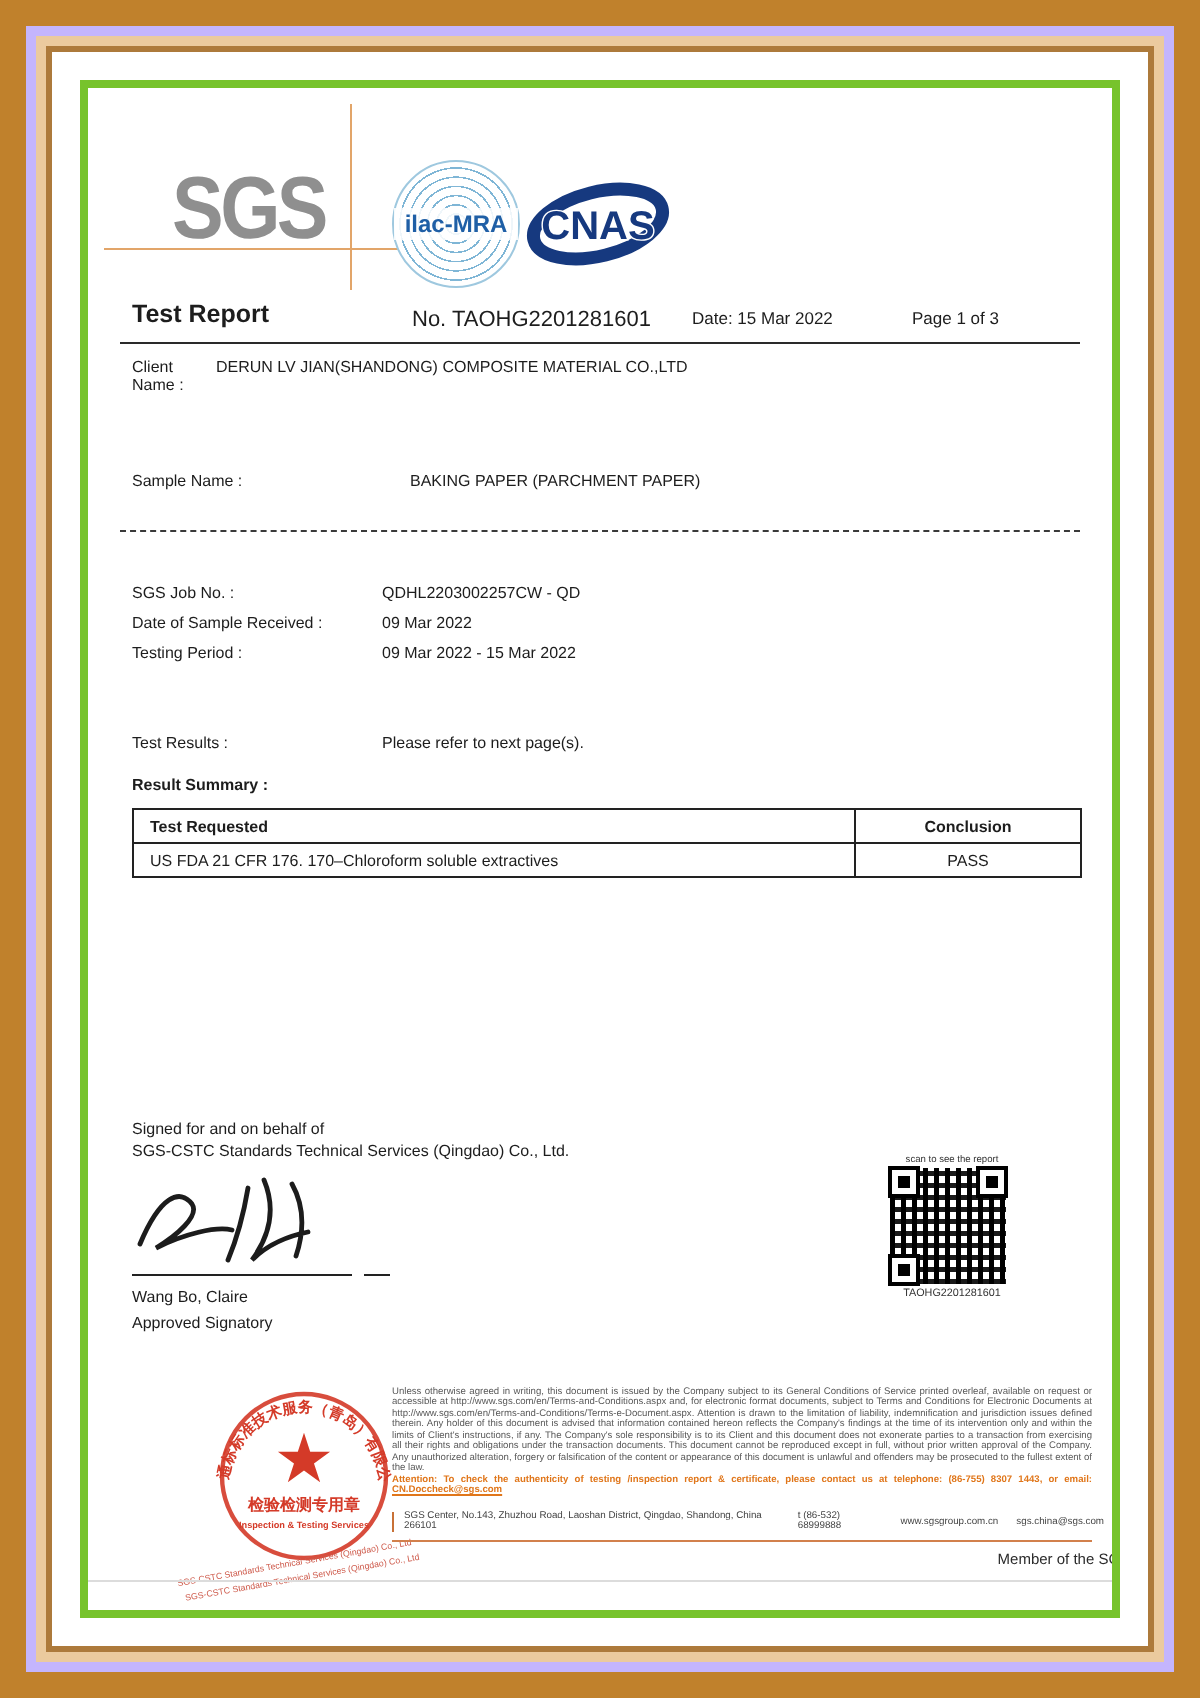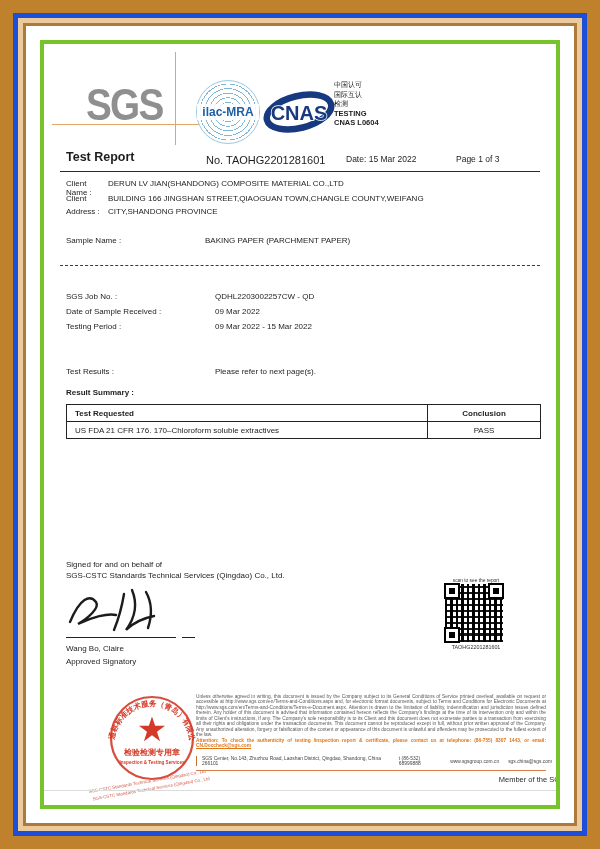--- a/index.html
+++ b/index.html
@@ -1,18 +1,18 @@
 <!DOCTYPE html>
 <html><head>
 <meta charset="utf-8">
 <style>
   * { margin:0; padding:0; box-sizing:content-box; }
   body { width:600px; height:849px; font-family:"Liberation Sans", sans-serif; color:#1d1d1d; }
   .f-caramel{ padding:13px; background:#C0812C; width:574px; height:823px; }
-  .f-white1 { padding:5px;  background:#1d4ed8; }
+  .f-white1 { padding:5px;  background:#c4b5fd; }
   .f-peach  { padding:5px;  background:#EBCA9E; }
   .f-brown  { padding:3px;  background:#AD7A3B; }
   .f-white2 { padding:14px; background:#ffffff; }
   .f-green  { border:4px solid #77C32C; background:#ffffff; }
   .page { position:relative; width:512px; height:761px; background:#fff; overflow:hidden; }
   .abs { position:absolute; }
 
   
   .crop-h { top:80px; left:8px; width:158px; height:1px; background:#E2A569; }
   .crop-v { left:131px; top:8px; width:1px; height:93px; background:#E2A569; }
@@ -39,21 +39,21 @@
   .row-flex { display:flex; }
   .client-name { left:22px; top:135px; width:470px; }
   .client-addr { left:22px; top:149px; width:470px; line-height:12.5px; }
   .client-addr .val { max-width:356px; }
   .sample-row { left:22px; top:192px; }
   .sample-row .val { position:absolute; left:139px; top:0; width:300px; }
   .sample-note { left:22px; top:205px; }
   .dashed { left:16px; top:221px; width:480px; border-top:1.3px dashed #3a3a3a; }
 
   .fieldrow { left:22px; width:470px; }
-  .flabel { display:inline-block; width:149px; }
+  .flabel { display:inline-block; width:125px; }
   .result-label { left:22px; top:344px; font-size:8px; font-weight:bold; }
 
   table.summary { position:absolute; left:22px; top:360px; width:474px; border-collapse:collapse; font-size:8px; }
   table.summary th, table.summary td { border:1px solid #222; height:16px; }
   table.summary th:first-child, table.summary td:first-child { width:352px; text-align:left; padding-left:8px; }
   table.summary th:last-child, table.summary td:last-child { text-align:center; }
 
   .signed1 { left:22px; top:516px; }
   .signed2 { left:22px; top:527px; }
   .sig-svg { left:18px; top:538px; }
@@ -99,41 +99,30 @@
     <div class="abs crop-v"></div>
 
     <div class="abs sgs-logo">SGS</div>
     <div class="abs ilac">
       <div class="ilac-band">ilac-MRA</div>
     </div>
     <svg class="abs cnas" width="74" height="52" viewBox="0 0 74 52">
       <ellipse cx="37" cy="26" rx="33" ry="16" fill="none" stroke="#16397F" stroke-width="6.5" transform="rotate(-14 37 26)"></ellipse>
       <text x="37" y="33.5" text-anchor="middle" font-size="20" font-weight="bold" fill="#16397F" stroke="#ffffff" stroke-width="1.4" paint-order="stroke" font-family="Liberation Sans, sans-serif">CNAS</text>
     </svg>
-    <div class="abs accr">
-      <div>中国认可</div>
-      <div>国际互认</div>
-      <div>检测</div>
-      <div class="b">TESTING</div>
-      <div class="b">CNAS L0604</div>
-    </div>
 
     <div class="abs rep-title">Test Report</div>
     <div class="abs rep-no">No. TAOHG2201281601</div>
     <div class="abs rep-date">Date: 15 Mar 2022</div>
     <div class="abs rep-page">Page 1 of 3</div>
     <div class="abs head-rule"></div>
 
     <div class="abs t8 client-name row-flex">
       <span style="flex:0 0 42px">Client Name :</span>
       <span>DERUN LV JIAN(SHANDONG) COMPOSITE MATERIAL CO.,LTD</span>
-    </div>
-    <div class="abs t8 client-addr row-flex">
-      <span style="flex:0 0 42px">Client Address :</span>
-      <span class="val">BUILDING 166 JINGSHAN STREET,QIAOGUAN TOWN,CHANGLE COUNTY,WEIFANG CITY,SHANDONG PROVINCE</span>
     </div>
 
     <div class="abs t8 sample-row" style="width:470px">
       <span>Sample Name :</span>
       <span class="val">BAKING PAPER (PARCHMENT PAPER)</span>
     </div>
     <div class="abs dashed"></div>
 
     <div class="abs t8 fieldrow" style="top:248px">
       <span class="flabel">SGS Job No. :</span><span>QDHL2203002257CW - QD</span>

